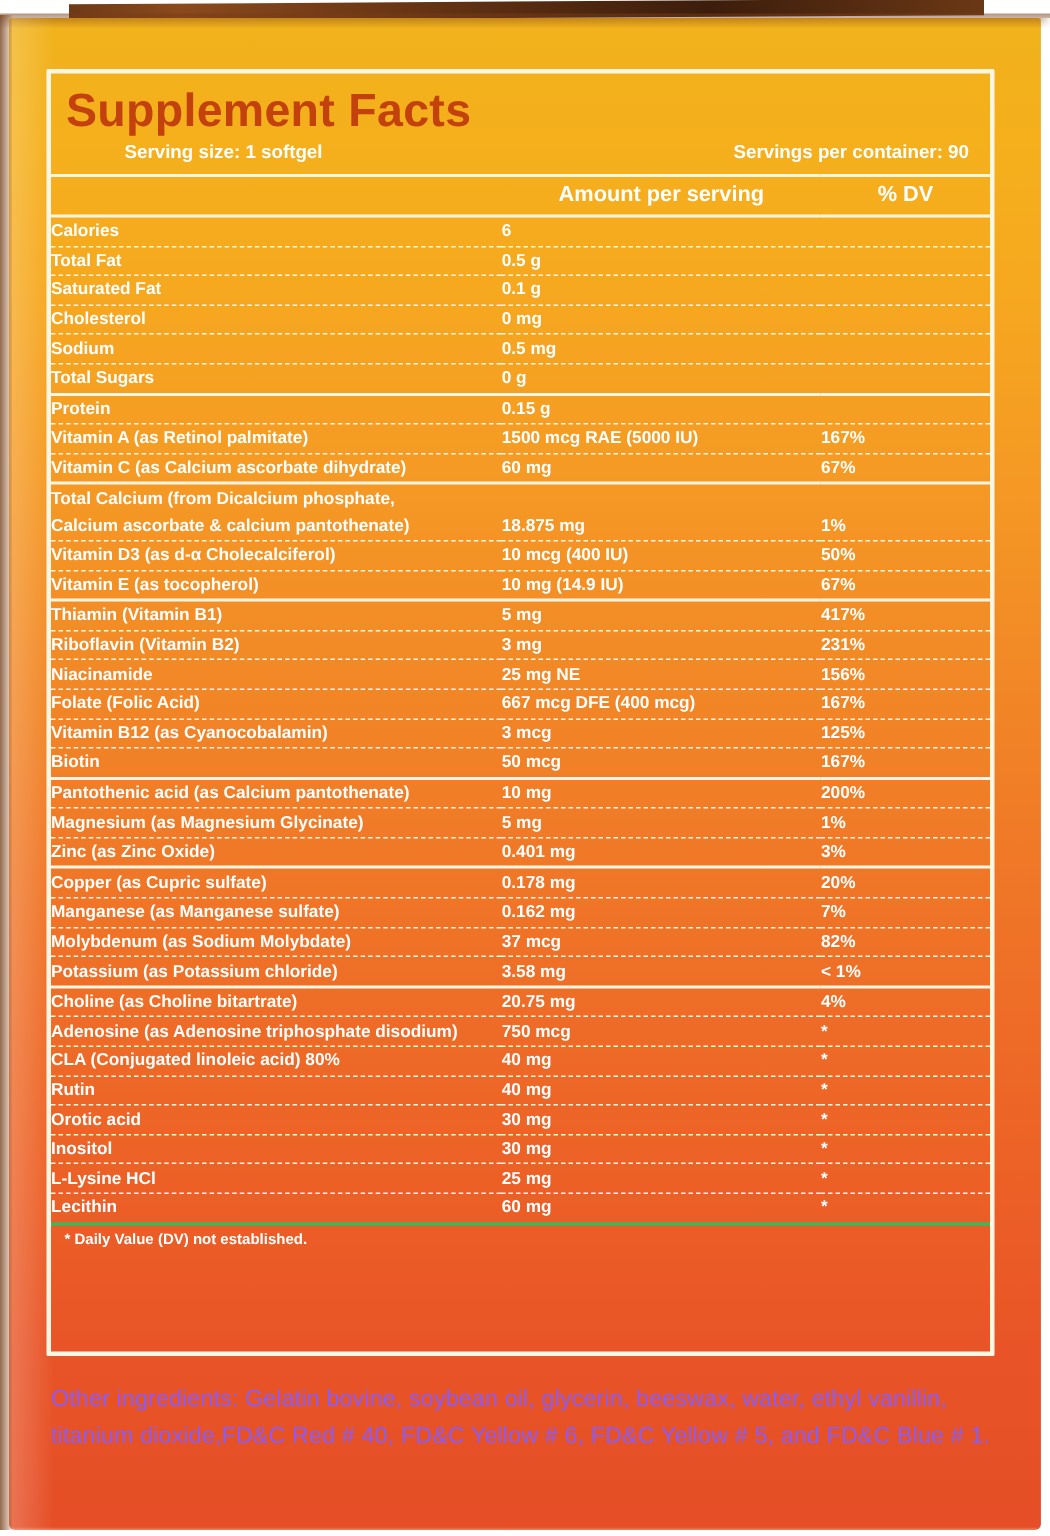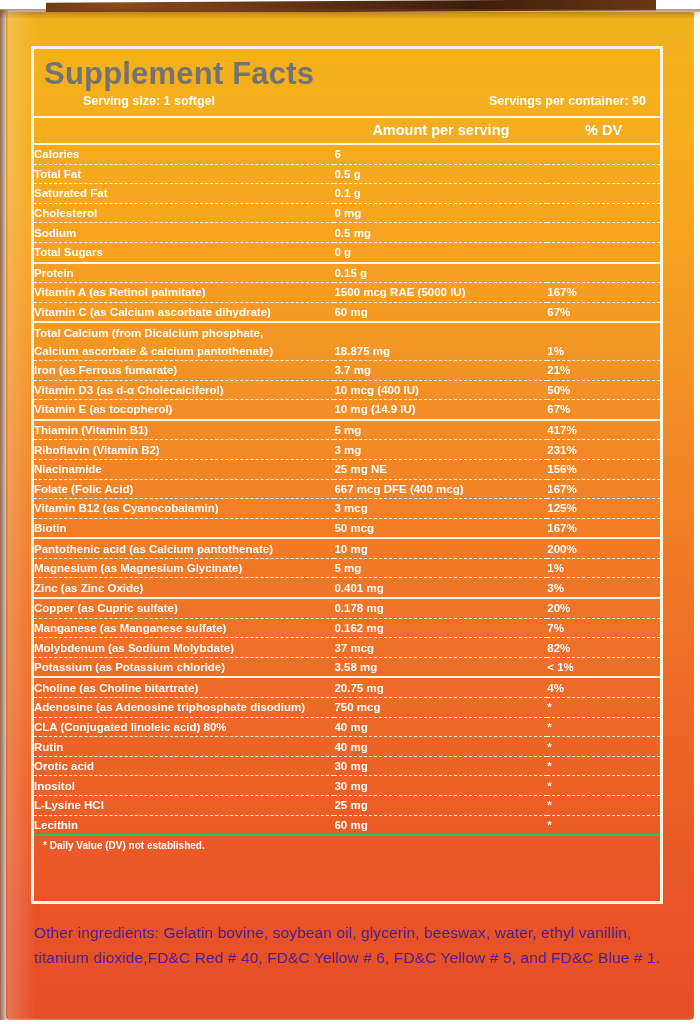--- a/index.html
+++ b/index.html
@@ -70,21 +70,21 @@
     position: absolute;
     left: 31px; top: 46px;
     width: 632px; height: 858px;
     border: 3px solid #fdf6e3;
     border-radius: 1px;
     color: #ffffff;
   }
   .panel-head { padding: 7px 10px 3px 10px; }
   .sf-title {
     font-size: 31px; font-weight: bold; letter-spacing: .2px;
-    line-height: 36px; color: #737373;
+    line-height: 36px; color: #c2410c;
   }
   .serving-line {
     display: flex; justify-content: space-between; align-items: baseline;
     font-size: 12.5px; font-weight: bold; line-height: 17px;
     padding: 1px 0 3px 0;
     margin-left: 39px;
   }
   .serving-line .right { padding-right: 4px; }
 
   
@@ -124,21 +124,21 @@
 
   
   td.name .cont { display: block; padding-top: 6px; }
   td.amt .pad2, td.dv .pad2 { display: block; padding-top: 18px; }
 
   
   .other {
     position: absolute;
     left: 34px; top: 920px; width: 640px;
     font-size: 15.5px; font-weight: normal;
-    line-height: 25px; color: #4c1d95;
+    line-height: 25px; color: #8b5cf6;
     letter-spacing: .1px;
   }
 </style>
 </head>
 <body>
 
 <div id="package">
 
   <div class="flap">
     <div class="flap-dark"></div>
@@ -223,25 +223,20 @@
           <tr class="row solid-top">
             <td class="name">Total Calcium (from Dicalcium phosphate,<span class="cont">Calcium ascorbate &amp; calcium pantothenate)</span></td>
             <td class="amt">
               <span class="pad2">18.875 mg</span>
             </td>
             <td class="dv">
               <span class="pad2">1%</span>
             </td>
           </tr>
           <tr class="row">
-            <td class="name">Iron (as Ferrous fumarate)</td>
-            <td class="amt">3.7 mg</td>
-            <td class="dv">21%</td>
-          </tr>
-          <tr class="row">
             <td class="name">Vitamin D3 (as  d-α Cholecalciferol)</td>
             <td class="amt">10 mcg (400 IU)</td>
             <td class="dv">50%</td>
           </tr>
           <tr class="row">
             <td class="name">Vitamin E (as tocopherol)</td>
             <td class="amt">10 mg (14.9 IU)</td>
             <td class="dv">67%</td>
           </tr>
           <tr class="row solid-top">

